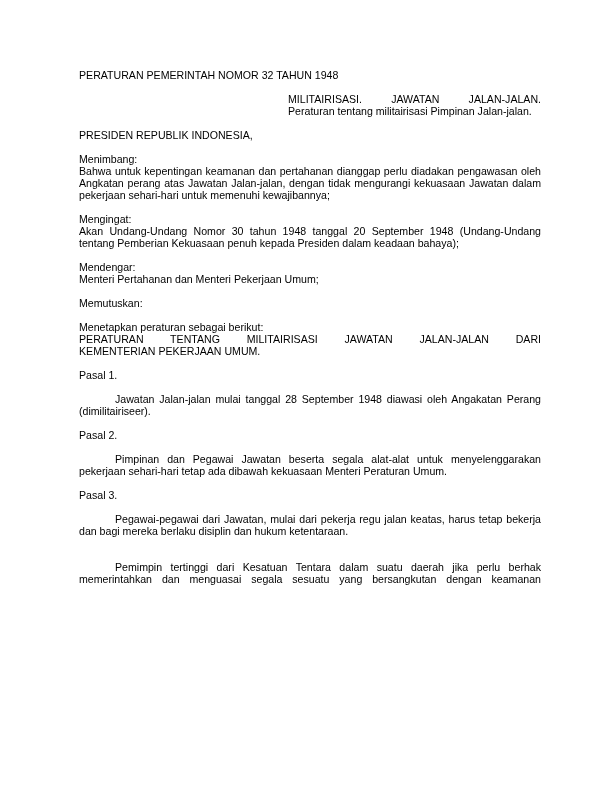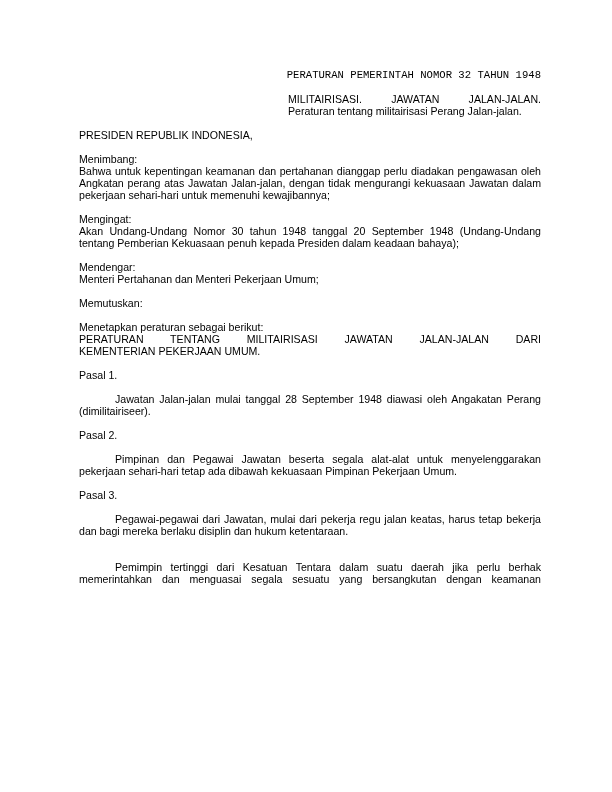--- a/index.html
+++ b/index.html
@@ -2,40 +2,40 @@
 <html><head>
 <meta charset="utf-8">
 <style>
   html, body { margin: 0; padding: 0; background: #ffffff; }
   body { width: 612px; height: 792px; position: relative; overflow: hidden; }
   .page {
     position: absolute; left: 79px; top: 69px; width: 462px;
     font-family: "Liberation Sans", sans-serif;
     font-size: 10.6px; line-height: 12px; color: #000000;
   }
-  .title { text-align: right; margin: 0 0 12px 0; font-family: Liberation Mono, monospace; }
+  .title { text-align: left; margin: 0 0 12px 0; }
   .subject { margin-left: 209px; text-align: justify; margin-bottom: 12px; }
   .center { text-align: left; }
   .just { text-align: justify; }
   .label { margin: 0; }
   .gap { height: 12px; }
   .indent { text-indent: 36px; text-align: justify; }
   .spaced { text-align: justify; text-align-last: justify; }
   p { margin: 0; }
 </style>
 </head>
 <body>
 
 <div class="page">
 
   <p class="title">PERATURAN PEMERINTAH NOMOR 32 TAHUN 1948</p>
 
   <div class="subject">
     <p class="spaced">MILITAIRISASI. JAWATAN JALAN-JALAN.</p>
-    <p class="just">Peraturan tentang militairisasi Perang Jalan-jalan.</p>
+    <p class="just">Peraturan tentang militairisasi Pimpinan Jalan-jalan.</p>
   </div>
 
   <p class="center">PRESIDEN REPUBLIK INDONESIA,</p>
   <div class="gap"></div>
 
   <div>
     <p class="label">Menimbang:</p>
     <p class="just">Bahwa untuk kepentingan keamanan dan pertahanan dianggap perlu diadakan pengawasan oleh Angkatan perang atas Jawatan Jalan-jalan, dengan tidak mengurangi kekuasaan Jawatan dalam pekerjaan sehari-hari untuk memenuhi kewajibannya;</p>
   </div>
   <div class="gap"></div>
@@ -62,21 +62,21 @@
   </div>
   <div class="gap"></div>
 
   <p class="center">Pasal 1.</p>
   <div class="gap"></div>
   <p class="indent">Jawatan Jalan-jalan mulai tanggal 28 September 1948 diawasi oleh Angakatan Perang (dimilitairiseer).</p>
   <div class="gap"></div>
 
   <p class="center">Pasal 2.</p>
   <div class="gap"></div>
-  <p class="indent">Pimpinan dan Pegawai Jawatan beserta segala alat-alat untuk menyelenggarakan pekerjaan sehari-hari tetap ada dibawah kekuasaan Pimpinan Pekerjaan Umum.</p>
+  <p class="indent">Pimpinan dan Pegawai Jawatan beserta segala alat-alat untuk menyelenggarakan pekerjaan sehari-hari tetap ada dibawah kekuasaan Menteri Peraturan Umum.</p>
   <div class="gap"></div>
 
   <p class="center">Pasal 3.</p>
   <div class="gap"></div>
   <p class="indent">Pegawai-pegawai dari Jawatan, mulai dari pekerja regu jalan keatas, harus tetap bekerja dan bagi mereka berlaku disiplin dan hukum ketentaraan.</p>
   <div class="gap"></div>
 
   <div class="gap"></div>
   <p class="indent spaced">Pemimpin tertinggi dari Kesatuan Tentara dalam suatu daerah jika perlu berhak memerintahkan dan menguasai segala sesuatu yang bersangkutan dengan keamanan</p>
 

